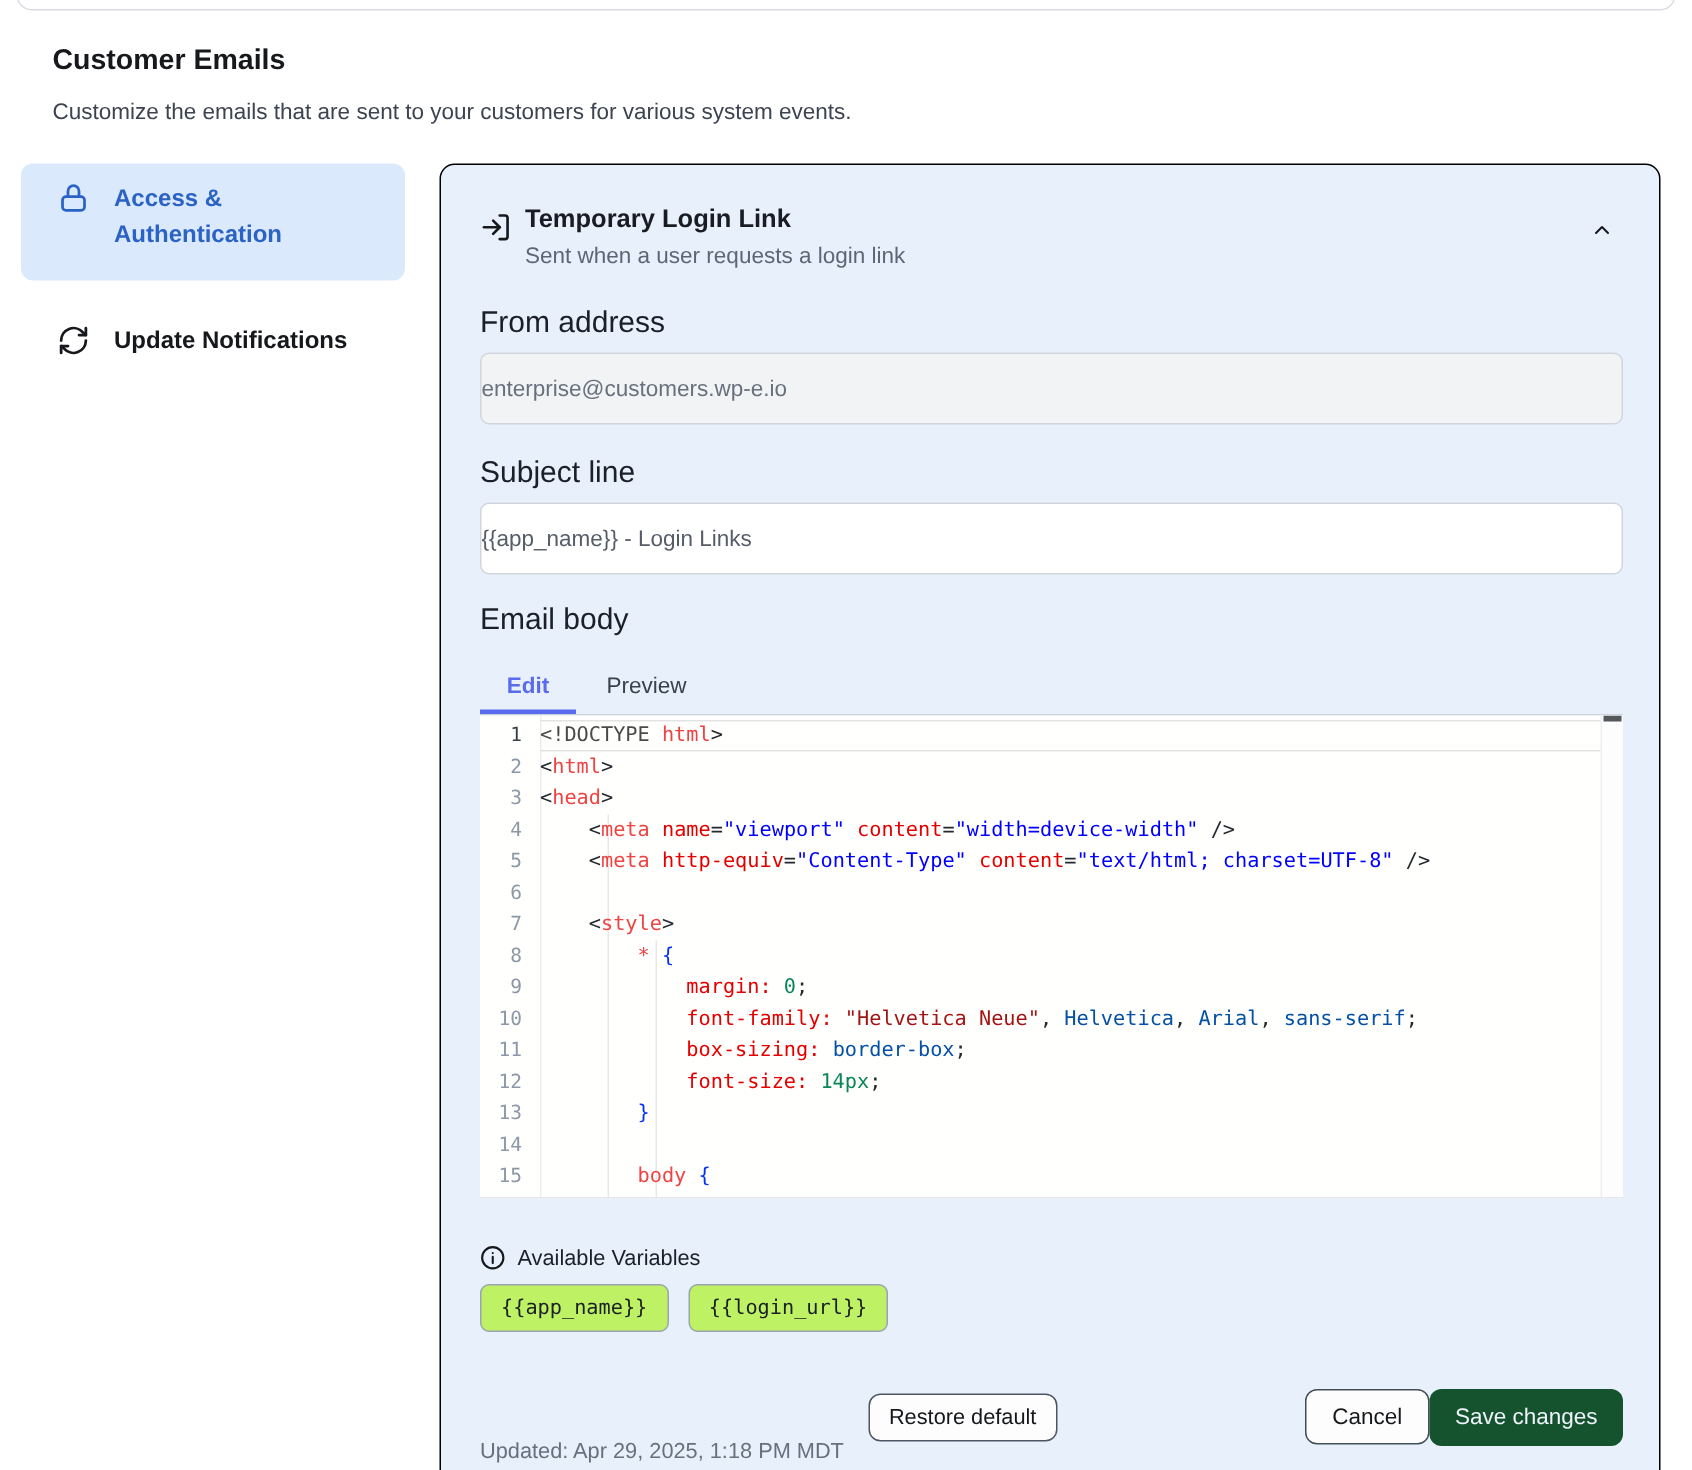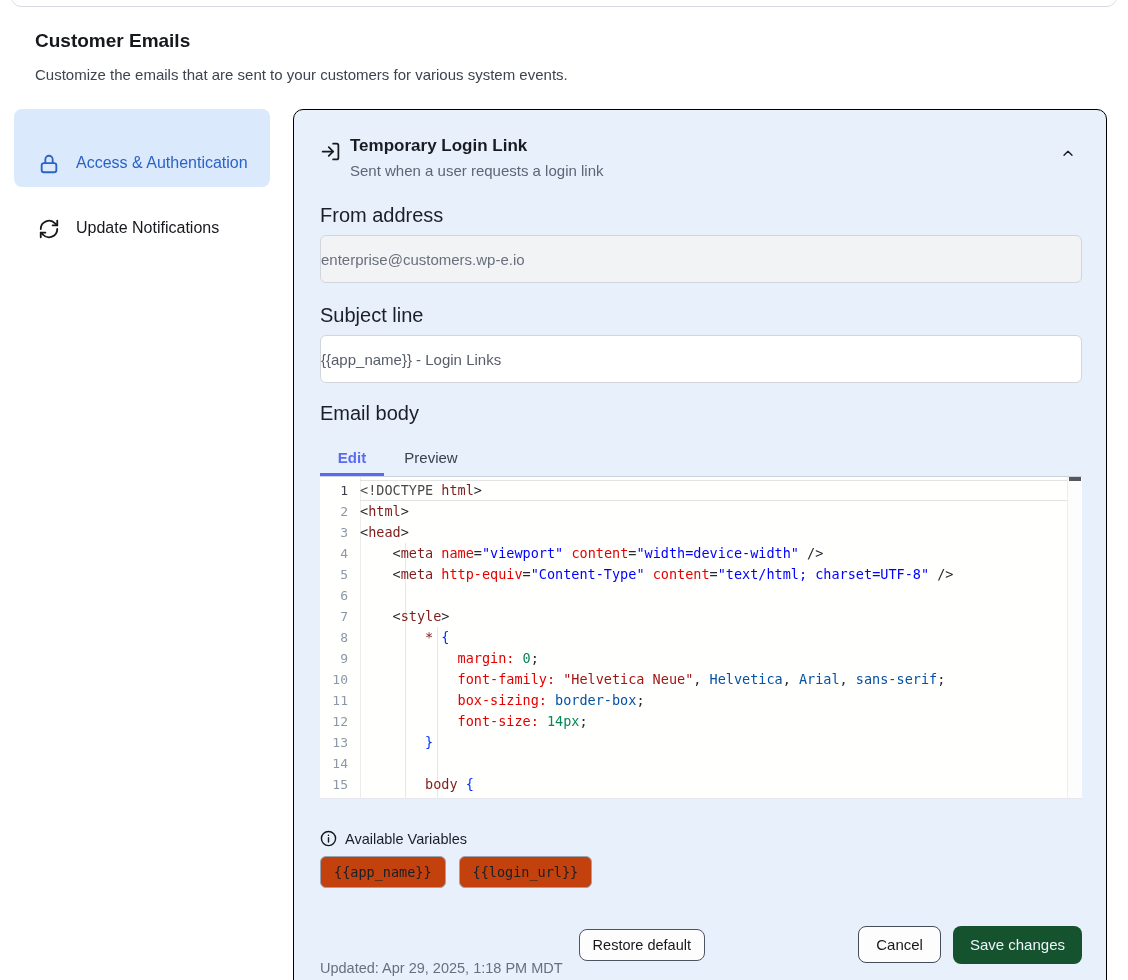--- a/index.html
+++ b/index.html
@@ -5,22 +5,22 @@
   html,body{margin:0;padding:0;background:#ffffff;font-family:"Liberation Sans",sans-serif;}
   .page{position:relative;width:1128px;height:980px;overflow:hidden;background:#fff;}
   .top-card-edge{position:absolute;top:-18px;left:11px;width:1104px;height:23px;background:#fff;
     border:1px solid #d8dce2;border-radius:10px;}
   .page-title{margin:30px 0 0 35px;font-size:19px;font-weight:700;color:#16181c;}
   .page-subtitle{margin:14px 0 0 35px;font-size:15px;color:#3d4350;}
   .columns{display:flex;gap:23px;margin:26px 21px 0 14px;align-items:flex-start;}
 
   
   .sidebar{width:256px;flex:0 0 256px;}
-  .side-item{display:flex;align-items:flex-end;gap:16px;padding:12px 12px 12px 24px;border-radius:8px;
-    font-size:16px;font-weight:400;color:#16181c;cursor:pointer;}
+  .side-item{display:flex;align-items:flex-start;gap:16px;padding:12px 12px 12px 24px;border-radius:8px;
+    font-size:16px;font-weight:700;color:#16181c;cursor:pointer;}
   .side-item.active{background:#dbe9fc;color:#2b62c6;min-height:54px;}
   .side-item + .side-item{margin-top:17px;}
   .side-item .icon{flex:0 0 22px;height:22px;display:flex;align-items:center;justify-content:center;}
   .side-item .lbl{line-height:24px;}
 
   
   .panel{flex:1;background:#e8f0fc;border:1px solid #000000;border-radius:10px;
     padding:24px 24px 18px 26px;box-sizing:border-box;min-height:848px;}
   .panel-header{display:flex;align-items:flex-start;gap:9px;margin-bottom:22px;}
   .panel-header .hicon{margin-top:7px;}
@@ -56,39 +56,39 @@
   .guide{position:absolute;width:1px;background:#e7e7e7;z-index:1;}
   .guide.g4{left:calc(52px + 4ch);top:66px;bottom:0;}
   .guide.g8{left:calc(52px + 8ch);top:150px;bottom:0;}
   .cur-line{position:absolute;left:40px;right:14px;top:3px;height:21px;box-sizing:border-box;
     border-top:1px solid #e3e3e3;border-bottom:1px solid #e3e3e3;z-index:1;}
   .scroll-track{position:absolute;right:0;top:0;bottom:0;width:14px;border-left:1px solid #eceff2;
     background:#fdfdfd;z-index:3;}
   .scroll-thumb{position:absolute;right:1px;top:0;width:12px;height:4px;background:#54575c;}
 
   
-  .tk-doct{color:#4a4a4a}.tk-pun{color:#24292f}.tk-tag{color:#7f1d1d}.tk-attr{color:#e50000}
+  .tk-doct{color:#4a4a4a}.tk-pun{color:#24292f}.tk-tag{color:#ef4444}.tk-attr{color:#e50000}
   .tk-str{color:#0000ff}.tk-cssstr{color:#a31515}.tk-cssval{color:#0451a5}.tk-num{color:#098658}
   .tk-brace{color:#0431fa}.tk-txt{color:#24292f}
 
   
   .vars-row{display:flex;align-items:flex-end;gap:8px;margin-top:31px;}
   .vars-label{font-size:14.5px;color:#1b1f27;}
   .chips{display:flex;gap:13px;margin-top:9px;}
-  .chip{display:inline-flex;align-items:center;height:30px;padding:0 13px;background:#c2410c;
+  .chip{display:inline-flex;align-items:center;height:30px;padding:0 13px;background:#bef264;
     border:1px solid #9aa3b0;border-radius:6px;font-family:"DejaVu Sans Mono",monospace;
     font-size:13.5px;color:#1b1f27;cursor:pointer;}
 
   
   .footer{display:flex;align-items:center;margin-top:25px;}
   .updated{font-size:14.5px;color:#68707e;margin-top:47px;}
   .btn{font-family:"Liberation Sans",sans-serif;cursor:pointer;border-radius:8px;box-sizing:border-box;}
   .btn-restore{margin-left:16px;height:32px;padding:0 13px;font-size:14.5px;color:#16181c;
     background:#fdfdfd;border:1px solid #4b5563;}
-  .footer-right{margin-left:auto;display:flex;gap:12px;align-items:center;}
+  .footer-right{margin-left:auto;display:flex;align-items:center;}
   .btn-cancel{height:37px;padding:0 17px;font-size:15px;color:#16181c;background:#fdfdfd;
     border:1px solid #444d5a;}
   .btn-save{height:38px;padding:0 17px;font-size:15px;color:#eef3fc;background:#14532d;border:none;}
   svg{display:block;}
 </style>
 </head>
 <body>
 
 <div class="page">
   <div class="top-card-edge"></div>

